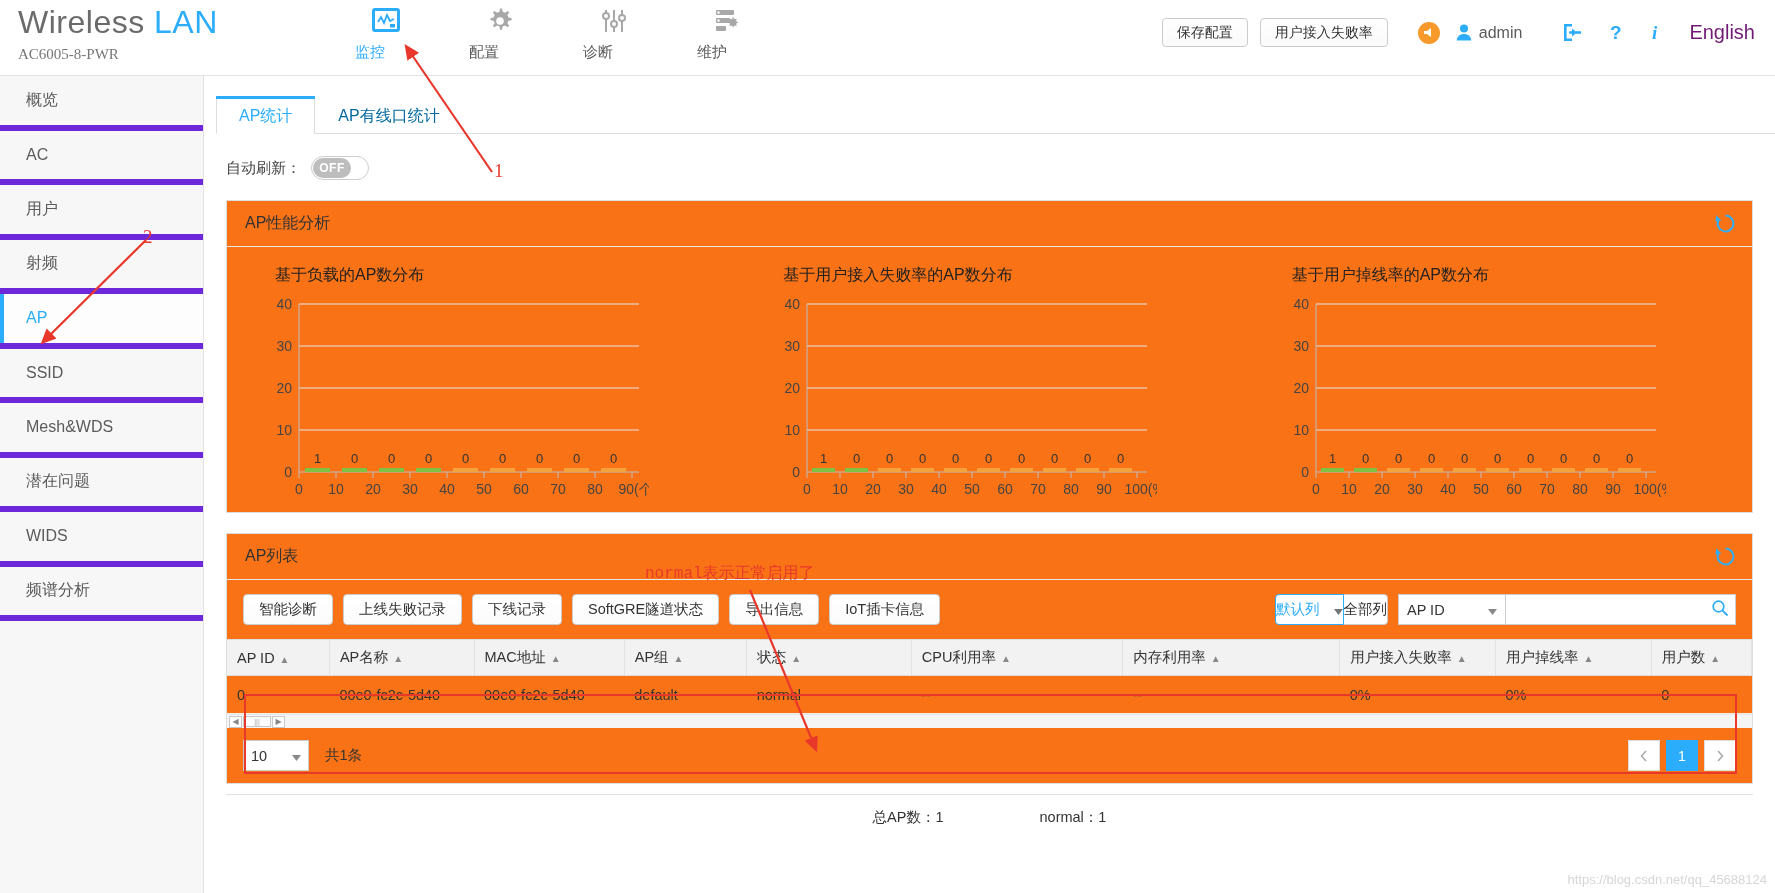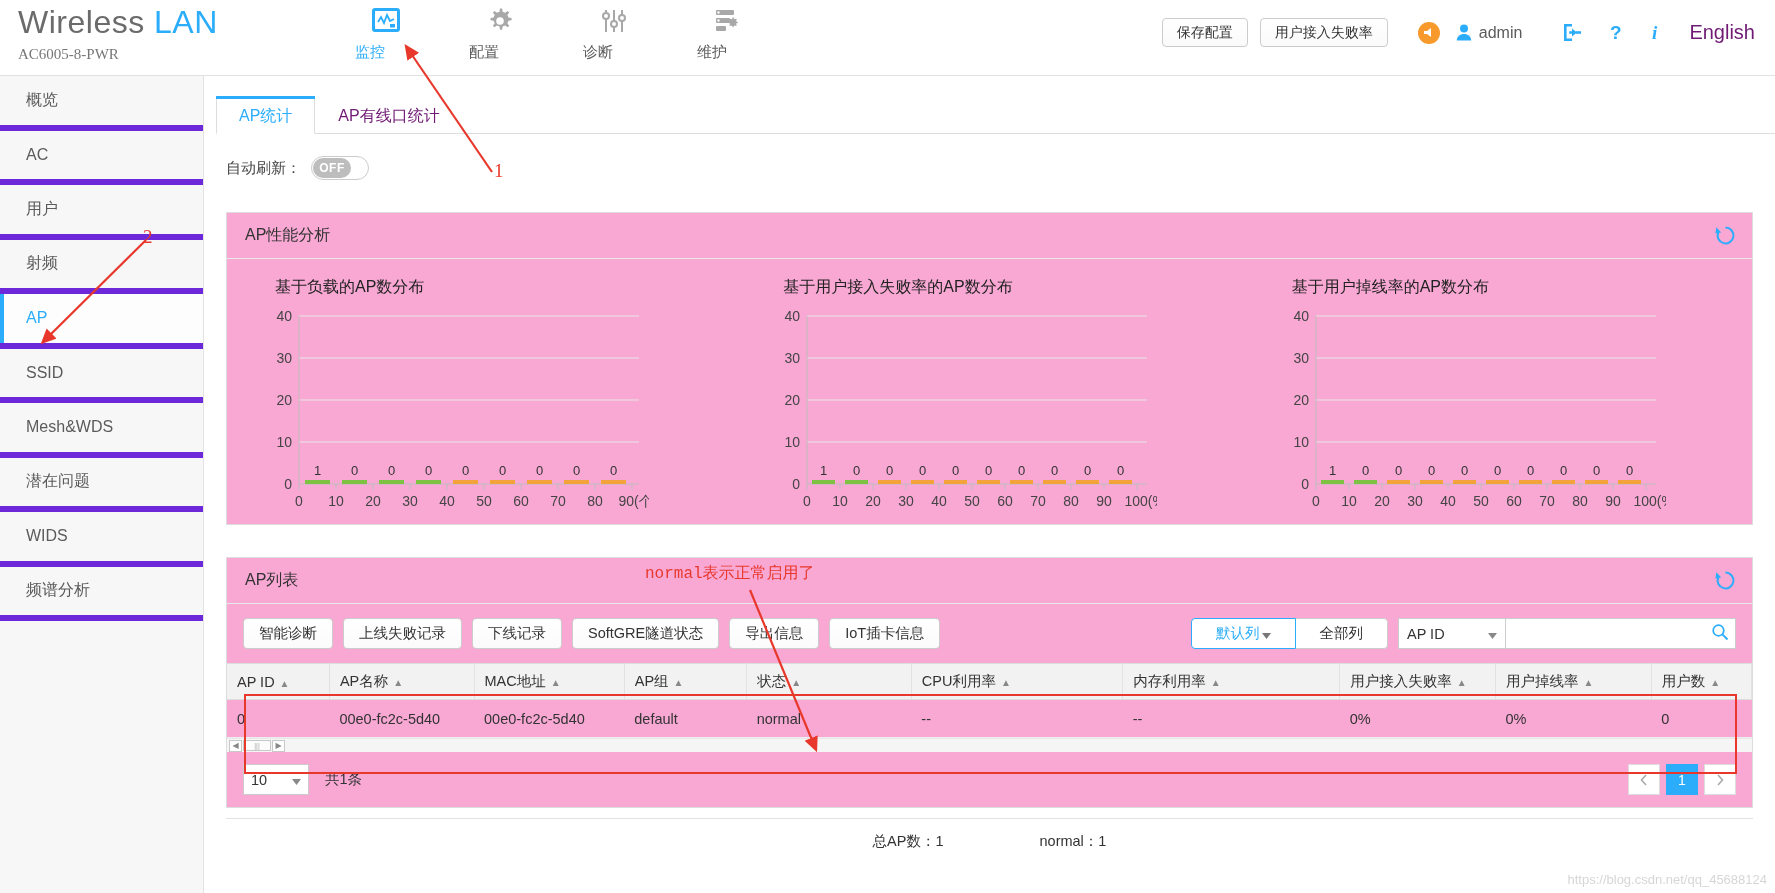--- a/index.html
+++ b/index.html
@@ -143,21 +143,21 @@
     display: flex;
     align-items: flex-end;
     height: 40px;
     padding-left: 0;
   }
   .tab {
     padding: 0 22px;
     height: 38px;
     line-height: 38px;
     font-size: 16px;
-    color: #701a75;
+    color: #0369a1;
     cursor: pointer;
     border: 1px solid transparent;
     border-bottom: none;
     position: relative;
     top: 1px;
   }
   .tab.active {
     color: #2badfb;
     background: #fff;
     border: 1px solid #ddd;
@@ -194,23 +194,23 @@
     margin-left: 1px;
     color: #fff;
     font-size: 12px;
     font-weight: bold;
     display:flex; align-items:center; justify-content:center;
     letter-spacing: 0.5px;
   }
 
   
   .panel {
-    margin: 32px 22px 0 22px;
+    margin: 20px 22px 0 22px;
     border: 1px solid #ddd;
-    background: #f9a8d4;
+    background: #f97316;
   }
   .panel-head {
     height: 46px;
     display: flex;
     align-items: center;
     padding: 0 18px;
     border-bottom: 1px solid #e8e8e8;
     position: relative;
   }
   .panel-title { font-size: 16px; color: #333; }
@@ -259,26 +259,26 @@
     right: 16px; top: 14px;
     display: flex;
     align-items: center;
   }
   .seg {
     display: flex;
     margin-right: 10px;
   }
   .seg-btn {
     height: 31px;
-    padding: 0 24px;
+    padding: 0 0;
     border: 1px solid #ccc;
     background: #fff;
     font-size: 14.5px;
     cursor: pointer;
-    display: flex; align-items:center; gap:2px;
+    display: flex; align-items:center; gap:14px;
     font-family: "Liberation Sans", sans-serif;
   }
   .seg-btn.active { color:#2badfb; border-color:#2badfb; z-index:2;}
   .seg-btn:first-child { border-radius: 4px 0 0 4px; }
   .seg-btn:last-child { border-radius: 0 4px 4px 0; margin-left:-1px; }
   .filter-select {
     width: 108px; height: 31px;
     border: 1px solid #ccc;
     background: #fff;
     font-size: 14.5px;

